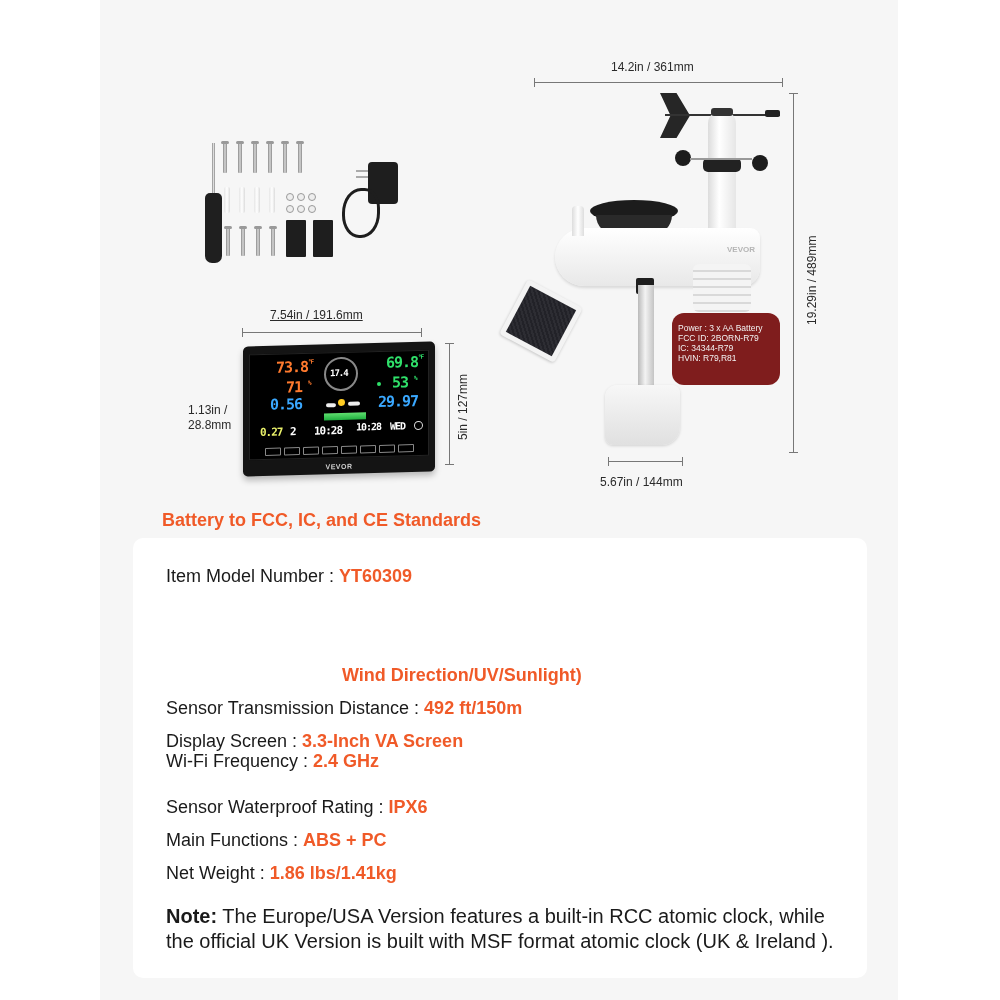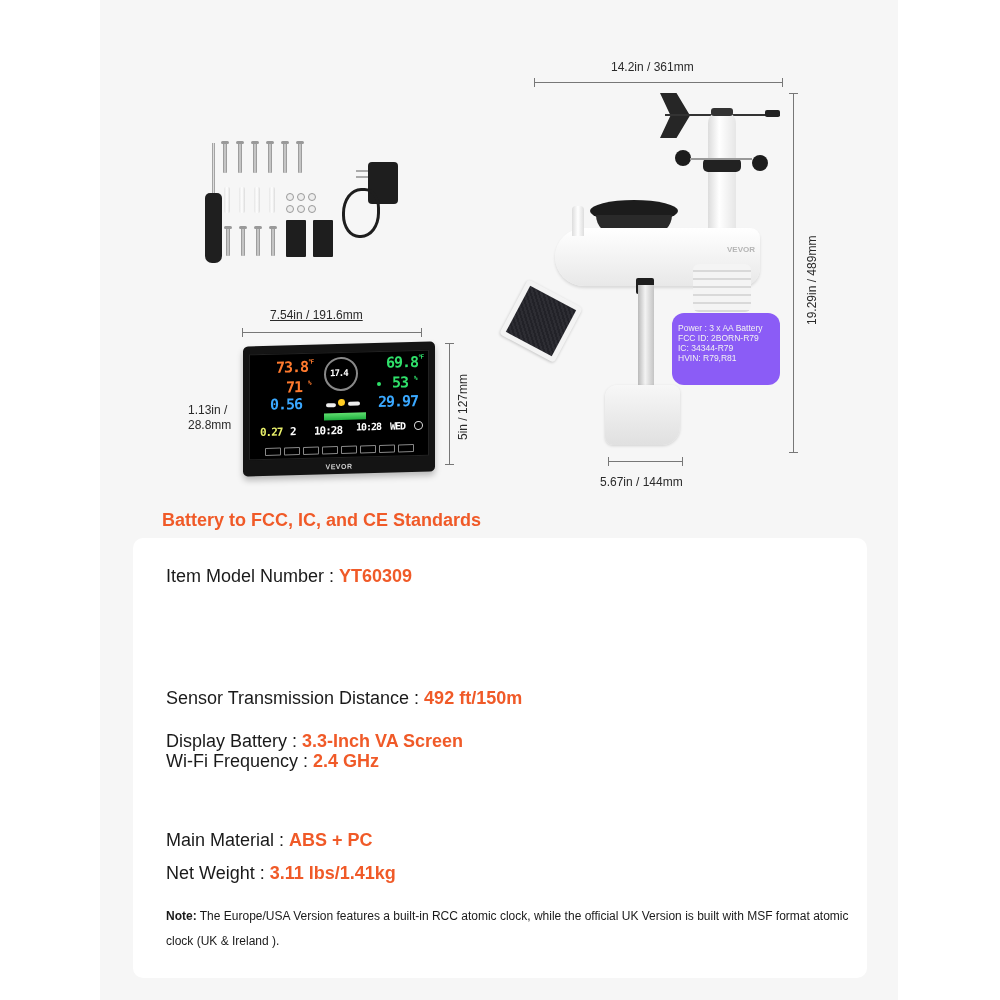--- a/index.html
+++ b/index.html
@@ -35,30 +35,30 @@
     }
     .screen { position: absolute; left: 6px; top: 8px; width: 178px; height: 104px; background: #000; border: 1px solid #222; }
     .seg { position: absolute; font-family: "DejaVu Sans Mono", monospace; font-weight: bold; line-height: 1; letter-spacing: -1px; }
     .btnrow { position: absolute; bottom: 3px; left: 4px; right: 4px; display: flex; gap: 3px; justify-content: center; }
     .btnrow span { width: 14px; height: 6px; border: 1px solid #888; border-radius: 1px; }
     .brand { position: absolute; bottom: 4px; width: 100%; text-align: center; color: #cfcfcf; font-size: 7px; font-weight: bold; letter-spacing: 0.5px; }
 
     
     .pole { position: absolute; left: 638px; top: 285px; width: 16px; height: 130px; background: linear-gradient(90deg,#b9b9b9,#f3f3f3 45%,#c4c4c4); }
     .label-plate {
-      position: absolute; left: 672px; top: 313px; width: 108px; height: 72px; background: #8b5cf6; border-radius: 12px;
+      position: absolute; left: 672px; top: 313px; width: 108px; height: 72px; background: #7f1d1d; border-radius: 12px;
       color: #f2f2f2; font-size: 8.5px; line-height: 10px; padding: 10px 0 0 6px; box-sizing: border-box;
     }
 
     
     .section-title { position: absolute; left: 162px; top: 510px; font-size: 18px; font-weight: bold; color: #f05a28; }
     .card { position: absolute; left: 133px; top: 538px; width: 734px; height: 440px; background: #ffffff; border-radius: 10px; }
     .spec-row { position: absolute; left: 33px; font-size: 18px; color: #1a1a1a; white-space: nowrap; }
     .spec-row .val { color: #f05a28; font-weight: bold; }
-    .note { position: absolute; left: 33px; top: 366px; width: 690px; font-size: 12px; line-height: 25px; color: #1a1a1a; }
+    .note { position: absolute; left: 33px; top: 366px; width: 690px; font-size: 20px; line-height: 25px; color: #1a1a1a; }
     .note b { font-weight: bold; }
   </style>
 </head>
 <body>
 
 <div class="panel"></div>
 
 <div>
 
   <div class="abs" style="left:200px;top:143px;width:30px;height:120px;">
@@ -200,31 +200,37 @@
 
 <div class="hline" style="left:608px;top:461px;width:75px;"></div>
 <div class="dim-label abs" style="left:600px;top:475px;">5.67in / 144mm</div>
 
 <div class="section-title">Battery to FCC, IC, and CE Standards</div>
 
 <div class="card">
   <div class="spec-row" style="top:28px;">
     <span>Item Model Number : </span><span class="val">YT60309</span>
   </div>
-  <div class="spec-row" style="top:150px;">
+  <div class="spec-row" style="top:127px;left:209px;">
+    <span class="val">Wind Direction/UV/Sunlight)</span>
+  </div>
+  <div class="spec-row" style="top:160px;">
     <span>Sensor Transmission Distance : </span><span class="val">492 ft/150m</span>
   </div>
   <div class="spec-row" style="top:193px;">
-    <span>Display Battery : </span><span class="val">3.3-Inch VA Screen</span>
+    <span>Display Screen : </span><span class="val">3.3-Inch VA Screen</span>
   </div>
   <div class="spec-row" style="top:213px;">
     <span>Wi-Fi Frequency : </span><span class="val">2.4 GHz</span>
   </div>
+  <div class="spec-row" style="top:259px;">
+    <span>Sensor Waterproof Rating : </span><span class="val">IPX6</span>
+  </div>
   <div class="spec-row" style="top:292px;">
-    <span>Main Material : </span><span class="val">ABS + PC</span>
+    <span>Main Functions : </span><span class="val">ABS + PC</span>
   </div>
   <div class="spec-row" style="top:325px;">
-    <span>Net Weight : </span><span class="val">3.11 lbs/1.41kg</span>
+    <span>Net Weight : </span><span class="val">1.86 lbs/1.41kg</span>
   </div>
   <div class="note">
     <b>Note:</b><span> The Europe/USA Version features a built-in RCC atomic clock, while the official UK Version is built with MSF format atomic clock (UK &amp; Ireland ).</span>
   </div>
 </div>
 
 </body></html>

